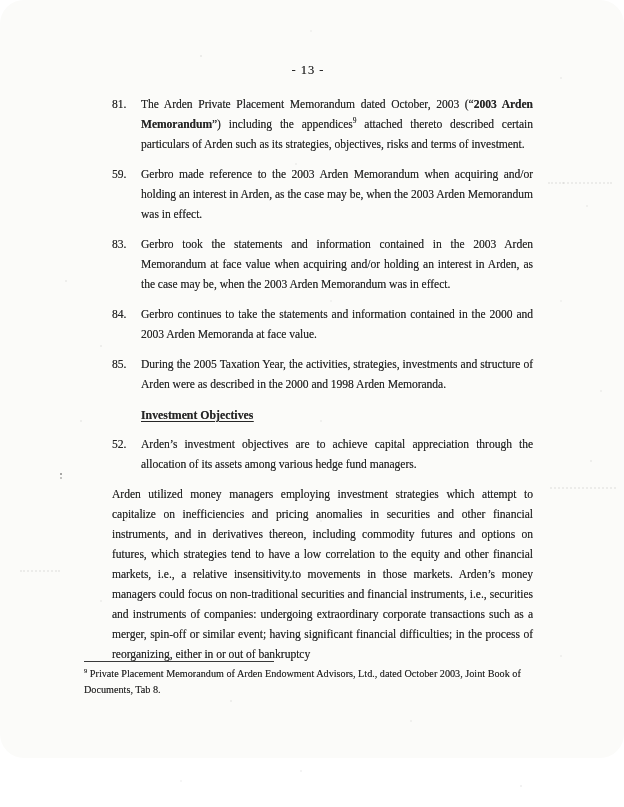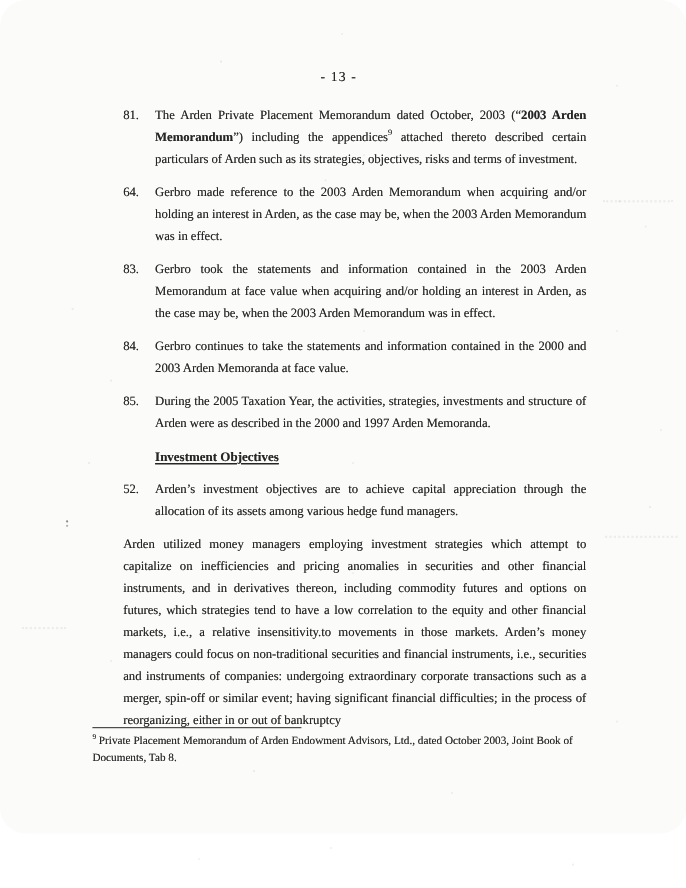--- a/index.html
+++ b/index.html
@@ -141,34 +141,34 @@
   <div class="smudge-3"></div>
 
   <div class="page-number">- 13 -</div>
 
   <div class="doc-blocks">
       <div class="para">
         <span class="para-num">81.</span>
         <div class="para-text"><span>The Arden Private Placement Memorandum dated October, 2003 (“</span><span class="b">2003 Arden Memorandum</span><span>”) including the appendices</span><sup>9</sup><span> attached thereto described certain particulars of Arden such as its strategies, objectives, risks and terms of investment.</span></div>
       </div>
       <div class="para">
-        <span class="para-num">64.</span>
+        <span class="para-num">59.</span>
         <div class="para-text"><span>Gerbro made reference to the 2003 Arden Memorandum when acquiring and/or holding an interest in Arden, as the case may be, when the 2003 Arden Memorandum was in effect.</span></div>
       </div>
       <div class="para">
         <span class="para-num">83.</span>
         <div class="para-text"><span>Gerbro took the statements and information contained in the 2003 Arden Memorandum at face value when acquiring and/or holding an interest in Arden, as the case may be, when the 2003 Arden Memorandum was in effect.</span></div>
       </div>
       <div class="para">
         <span class="para-num">84.</span>
         <div class="para-text"><span>Gerbro continues to take the statements and information contained in the 2000 and 2003 Arden Memoranda at face value.</span></div>
       </div>
       <div class="para">
         <span class="para-num">85.</span>
-        <div class="para-text"><span>During the 2005 Taxation Year, the activities, strategies, investments and structure of Arden were as described in the 2000 and 1997 Arden Memoranda.</span></div>
+        <div class="para-text"><span>During the 2005 Taxation Year, the activities, strategies, investments and structure of Arden were as described in the 2000 and 1998 Arden Memoranda.</span></div>
       </div>
       <div class="heading"><span class="b u">Investment Objectives</span></div>
       <div class="para">
         <span class="para-num">52.</span>
         <div class="para-text"><span>Arden’s investment objectives are to achieve capital appreciation through the allocation of its assets among various hedge fund managers.</span></div>
       </div>
       <div class="para">
         <div class="para-text"><span>Arden utilized money managers employing investment strategies which attempt to capitalize on inefficiencies and pricing anomalies in securities and other financial instruments, and in derivatives thereon, including commodity futures and options on futures, which strategies tend to have a low correlation to the equity and other financial markets, i.e., a relative insensitivity.to movements in those markets. Arden’s money managers could focus on non-traditional securities and financial instruments, i.e., securities and instruments of companies: undergoing extraordinary corporate transactions such as a merger, spin-off or similar event; having significant financial difficulties; in the process of reorganizing, either in or out of bankruptcy</span></div>
       </div>
     </div>

